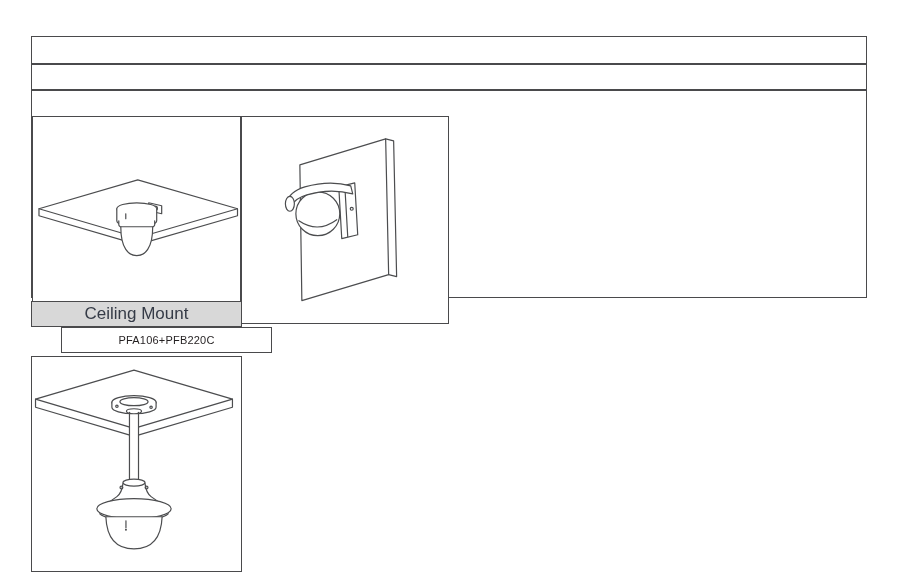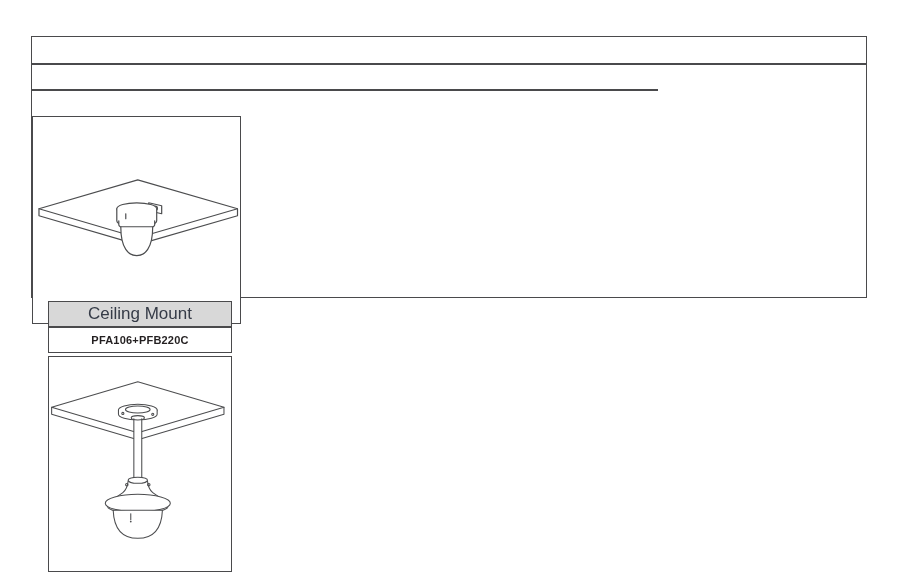--- a/index.html
+++ b/index.html
@@ -27,23 +27,23 @@
     font-size:17px;display:flex;align-items:center;justify-content:center;
     letter-spacing:.1px;
   }
   .model{
     color:var(--mtx);font-size:14px;font-weight:700;
     display:flex;align-items:center;justify-content:center;letter-spacing:.2px;
   }
   .illo{padding:0;}
   .illo svg{display:block;width:100%;height:100%;}
   
-  .box{position:absolute;left:48px;width:184px;box-sizing:border-box;background:#fff;border:1.5px solid var(--bd);}
+  .box{position:absolute;left:31px;width:211px;box-sizing:border-box;background:#fff;border:1.5px solid var(--bd);}
   .ceil-head{top:301px;height:26px;background:var(--hbg);color:var(--htx);font-size:17px;display:flex;align-items:center;justify-content:center;}
-  .ceil-model{top:327px;height:26px;color:var(--mtx);font-size:11px;font-weight:700;display:flex;align-items:center;justify-content:center;letter-spacing:.2px;}
+  .ceil-model{top:327px;height:26px;color:var(--mtx);font-size:11px;font-weight:400;display:flex;align-items:center;justify-content:center;letter-spacing:.2px;margin-left:30px;}
   .ceil-illo{top:356px;height:216px;}
   .ceil-illo svg{display:block;width:100%;height:100%;}
 </style>
 </head>
 <body>
 
 <div class="canvas">
 
   <div class="mount-table">
 
@@ -63,20 +63,21 @@
             <path d="M86 104 L86 108 A18 5 0 0 0 122 108 L122 104" fill="#fff"></path>
             <path d="M88 110 C88 132 96 139 104 139 C112 139 120 132 120 110 Z" fill="#fff"></path>
             <path d="M93 97 l0 5"></path>
           </g>
         </svg>
       </div>
     </div>
 
     <div class="col">
       <div class="cell head">Wall Mount</div>
+      <div class="cell model">PFA136+PFA200W</div>
       <div class="cell illo">
         <svg viewBox="0 0 207 206" preserveAspectRatio="xMidYMid meet">
           <g stroke="#4c4d4f" stroke-width="1.2" fill="none" stroke-linejoin="round" stroke-linecap="round">
             <path d="M58 48 L144 22 L147 158 L60 184 Z" fill="#fff"></path>
             <path d="M144 22 L152 24 L155 160 L147 158"></path>
             <path d="M97 70 L113 66 L116 118 L100 122 Z" fill="#fff"></path>
             <path d="M103 68 L106 120"></path>
             <circle cx="110" cy="92" r="1.5"></circle>
             <circle cx="76" cy="97" r="22" fill="#fff"></circle>
             <path d="M57 104 Q76 117 95 103"></path>
@@ -101,20 +102,21 @@
             <path d="M49 100 A30 8 0 0 0 107 100"></path>
             <path d="M58 103 C58 126 67 134 77 134 C88 134 96 127 97 104 Z" fill="#fff"></path>
             <path d="M77 92 l0 6"></path>
             <circle cx="77" cy="100" r="1" fill="#4c4d4f" stroke="none"></circle>
           </g>
         </svg>
       </div>
     </div>
 
     <div class="col">
+      <div class="cell model">PFB203W+PFA152-E</div>
       <div class="cell illo">
         <svg viewBox="0 0 207 206" preserveAspectRatio="xMidYMid meet">
           <g stroke="#4c4d4f" stroke-width="1.2" fill="none" stroke-linejoin="round" stroke-linecap="round">
             <path d="M108 15 L108 186"></path>
             <path d="M131 15 L131 186"></path>
             <ellipse cx="119.5" cy="15" rx="11.5" ry="3.8" fill="#fff"></ellipse>
             <ellipse cx="119.5" cy="186" rx="11.5" ry="3.8"></ellipse>
             <path d="M115 40 L129 44 L129 87 L115 83 Z" fill="#fff"></path>
             <path d="M101 42 L142 46 L142 53 L101 49 Z" fill="#fff"></path>
             <circle cx="142.5" cy="49.5" r="2" fill="#4c4d4f" stroke="none"></circle>

